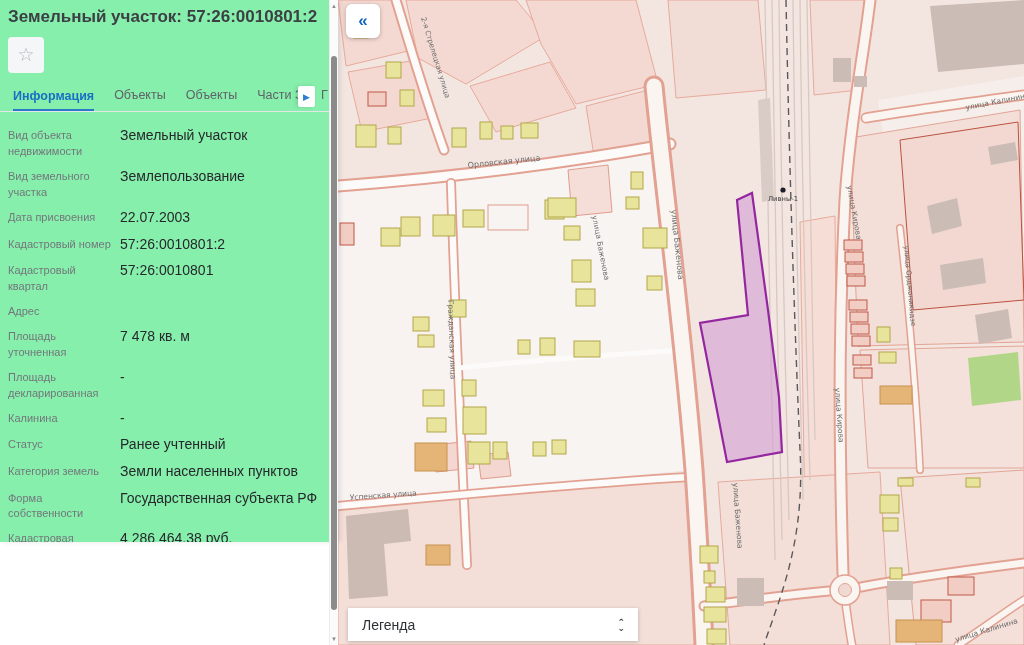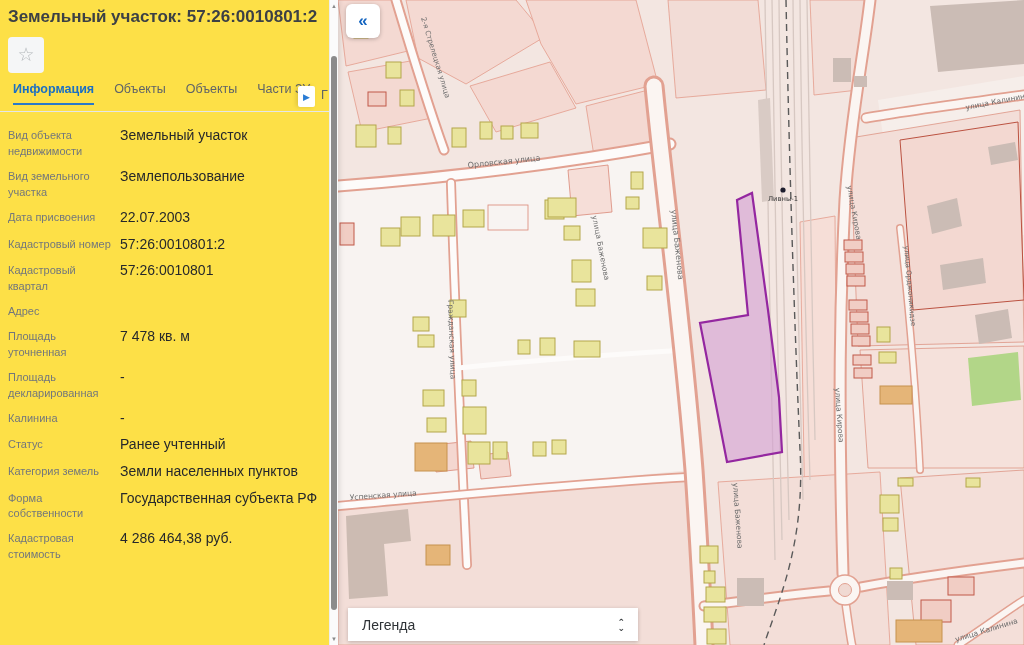--- a/index.html
+++ b/index.html
@@ -1,28 +1,28 @@
 <!DOCTYPE html>
 <html><head>
 <meta charset="utf-8">
 <style>
   html,body{margin:0;padding:0;background:#e9e9e9;}
   .app{position:relative;width:1024px;height:645px;overflow:hidden;background:#fff;
        font-family:"Liberation Sans","DejaVu Sans",sans-serif;display:flex;}
 
   
-  .panel{position:relative;width:338px;height:645px;background:#fde047;flex:0 0 338px;
+  .panel{position:relative;width:338px;height:542px;background:#86efac;flex:0 0 338px;
          box-shadow:2px 0 5px rgba(0,0,0,.10);z-index:5;}
   .panel-inner{position:absolute;left:0;top:0;right:8px;bottom:0;overflow:hidden;}
   .panel-title{padding:6px 10px 0 8px;font-size:17px;font-weight:700;color:#3c4045;line-height:1.25;}
   .star-btn{margin:10px 0 0 8px;width:36px;height:36px;border:none;border-radius:4px;
             background:#f5f6f7;color:#b4b8bc;font-size:19px;line-height:36px;text-align:center;
             padding:0;cursor:pointer;}
   .tabs{position:relative;margin-top:9px;height:29px;border-bottom:1px solid #e4e6e8;
-        display:flex;align-items:flex-start;padding-left:13px;overflow:hidden;white-space:nowrap;}
+        display:flex;align-items:flex-end;padding-left:13px;overflow:hidden;white-space:nowrap;}
   .tab{font-size:12.5px;color:#5f6368;padding-bottom:9px;margin-right:20px;cursor:pointer;flex:0 0 auto;}
   .tab.active{color:#1a6fc4;font-weight:600;border-bottom:2.5px solid #2979c9;padding-bottom:6.5px;}
   .tab-arrow{position:absolute;right:15px;bottom:4px;width:17px;height:21px;border:none;border-radius:2px;
              background:#fff;box-shadow:-2px 0 4px rgba(0,0,0,.12);color:#2a7cd4;font-size:9px;
              padding:0;cursor:pointer;}
   .tab-sliver{position:absolute;right:0;bottom:9px;width:9px;overflow:hidden;font-size:12.5px;color:#5f6368;}
   .fields{padding:14px 12px 0 8px;}
   .field{display:flex;margin-bottom:7px;}
   .field-label{flex:0 0 104px;font-size:11px;color:#73777b;line-height:1.45;padding-top:2px;padding-right:8px;}
   .field-value{flex:1;font-size:14px;color:#26282b;line-height:1.4;}

